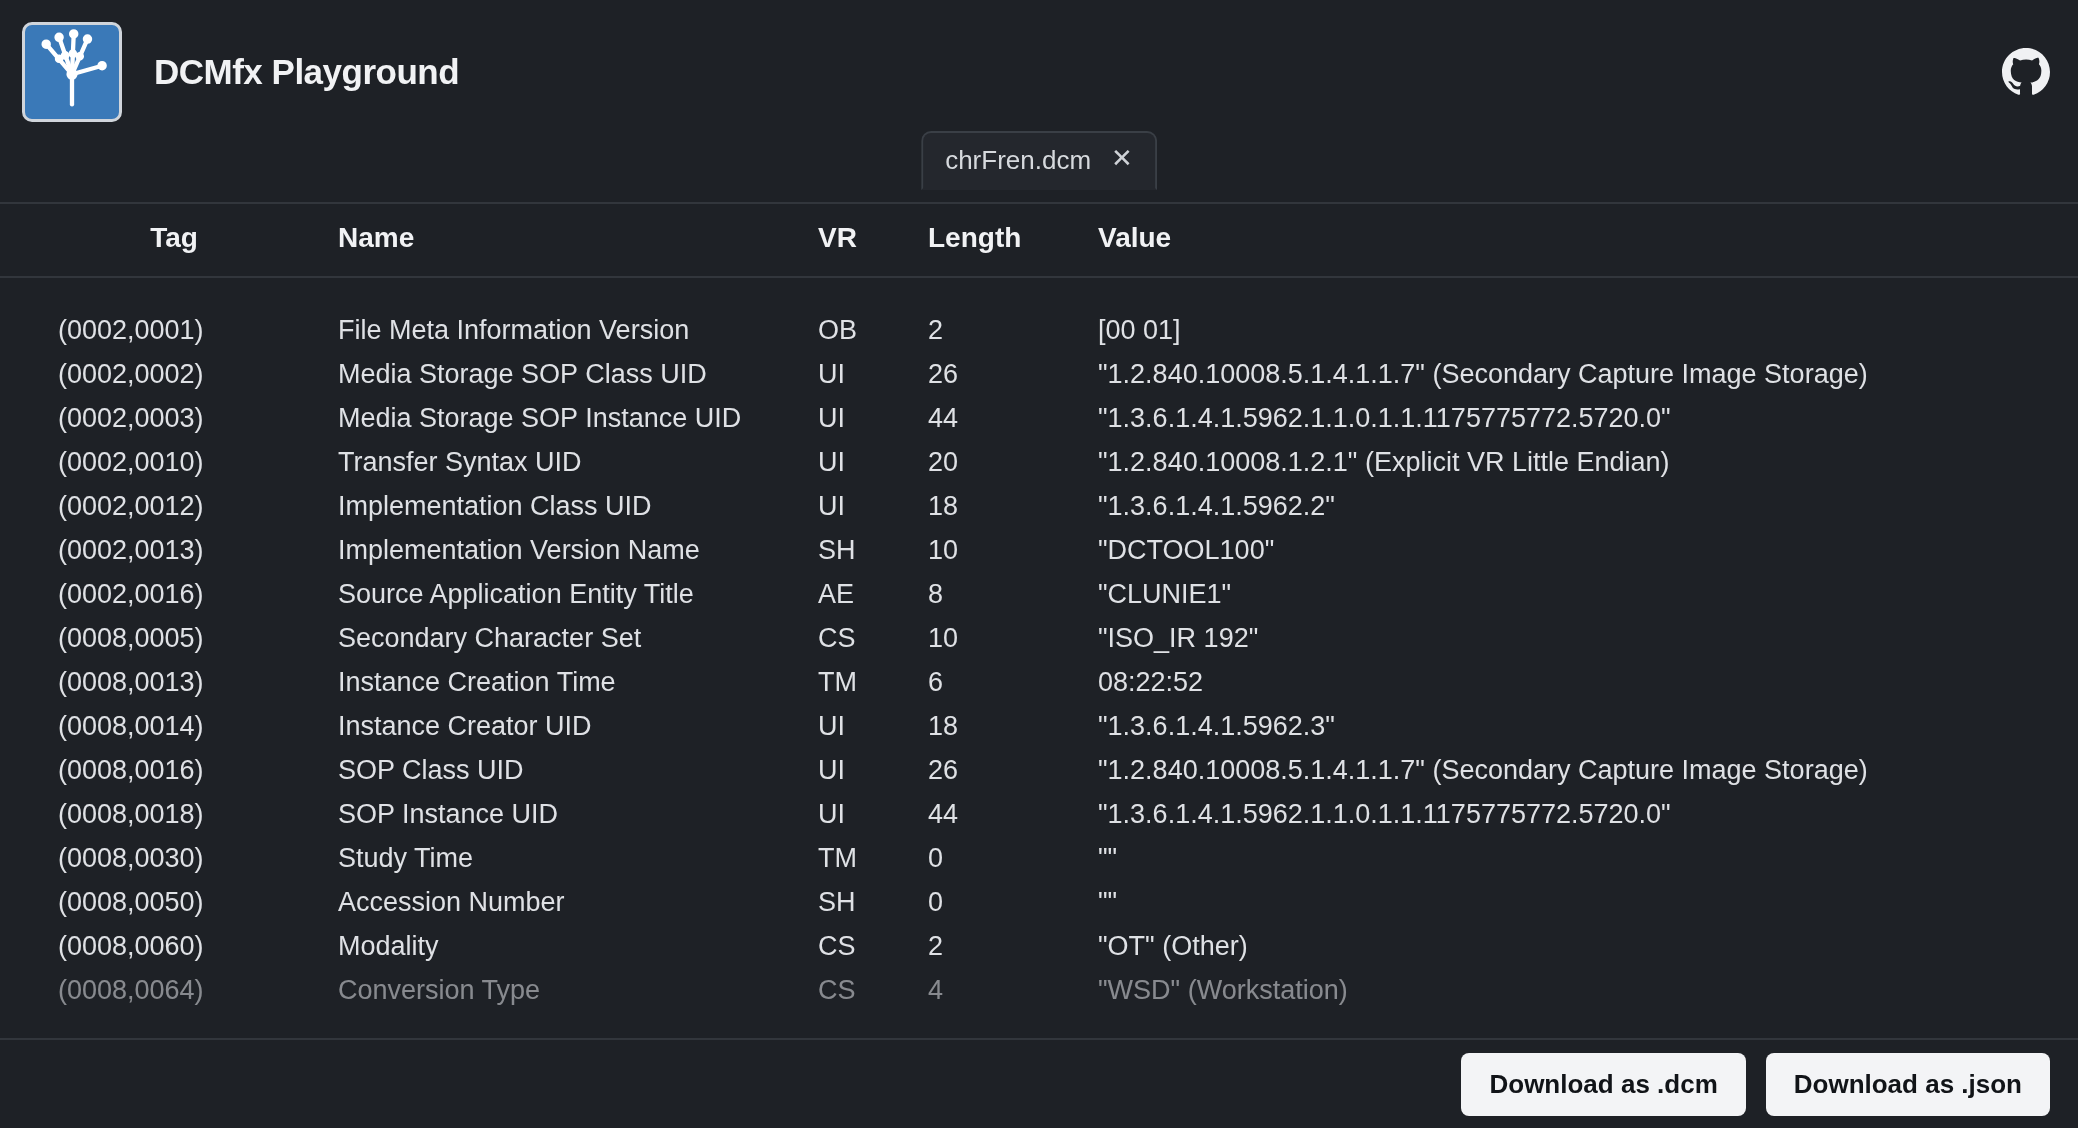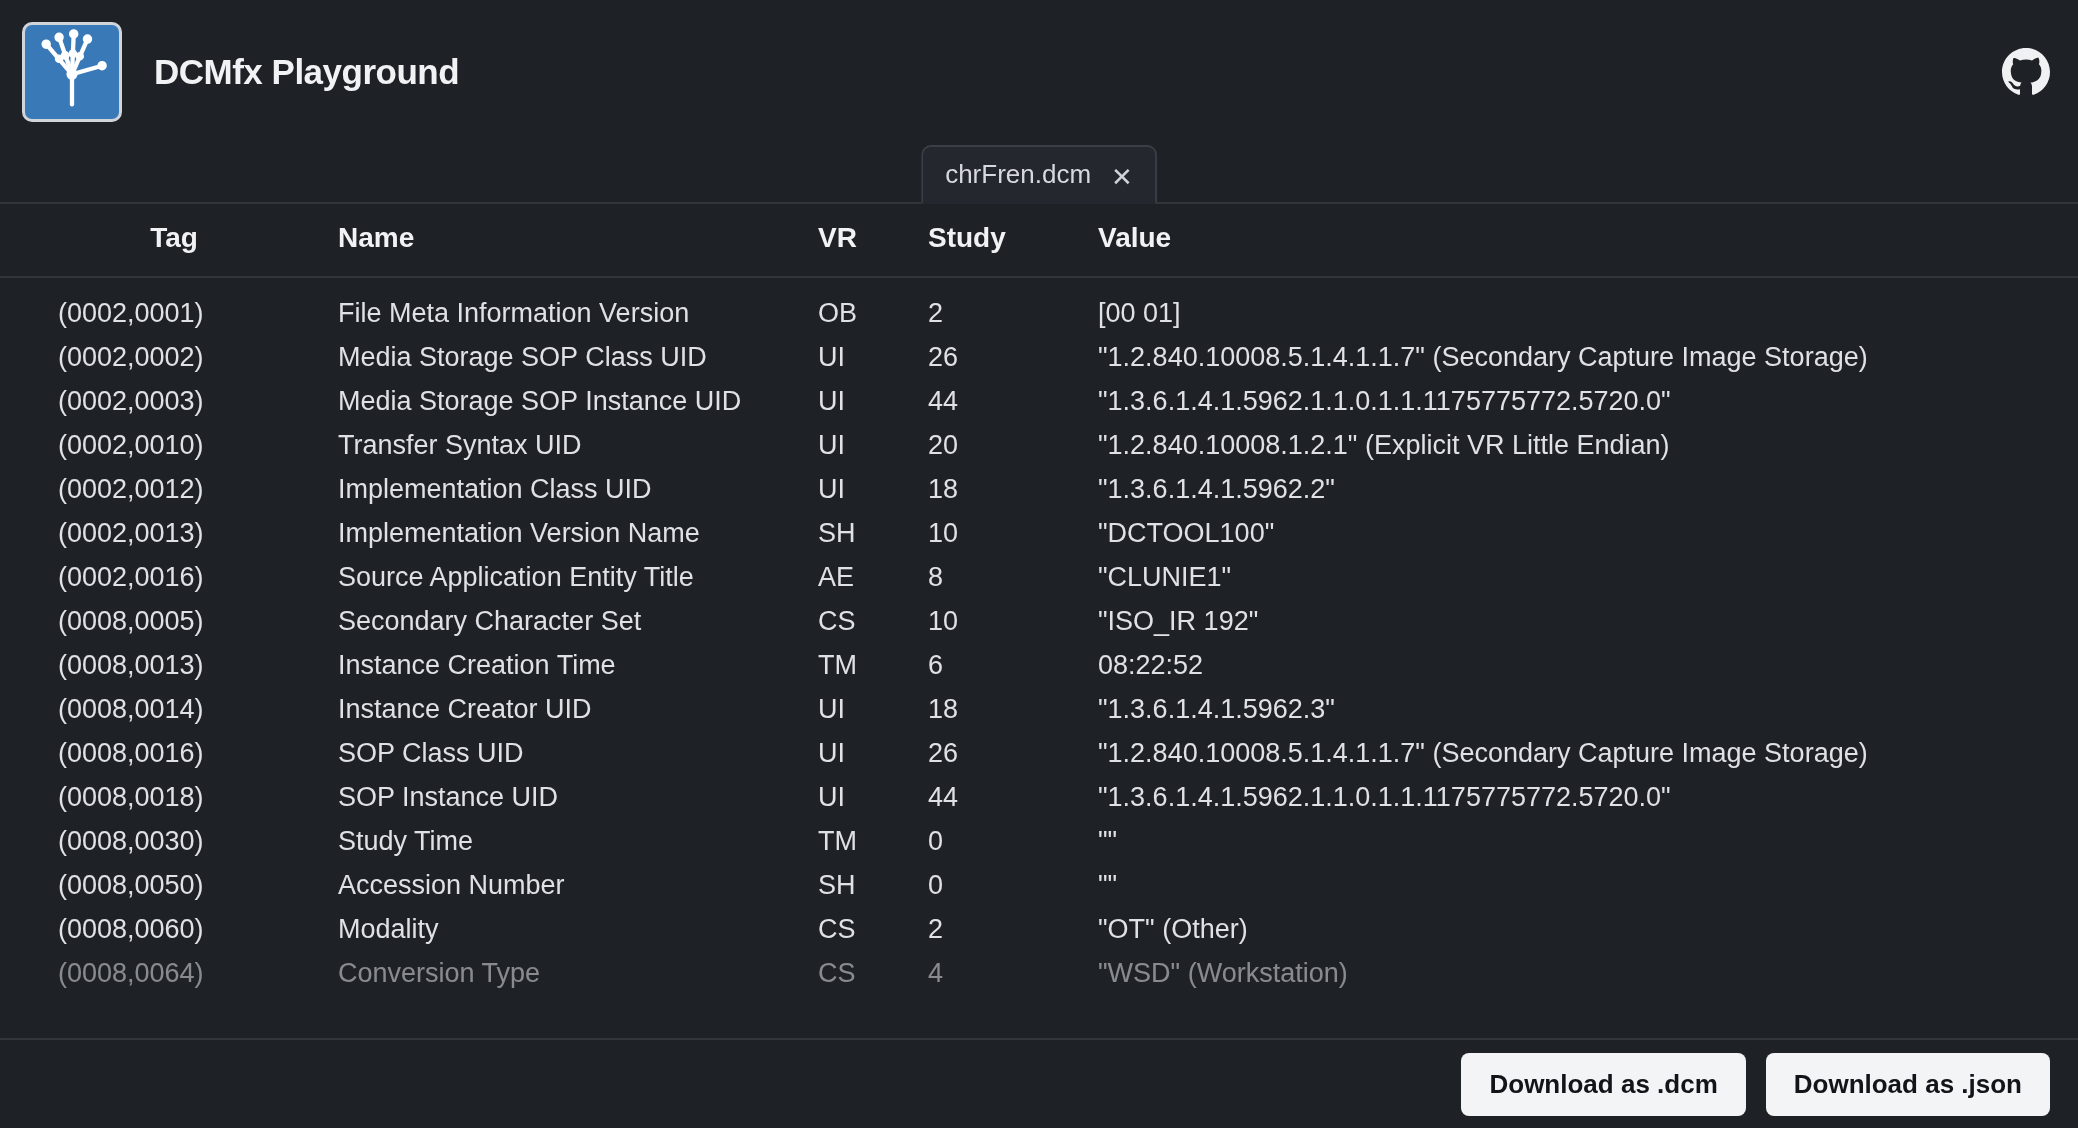--- a/index.html
+++ b/index.html
@@ -53,23 +53,23 @@
   .tabbar-line {
     position: absolute;
     left: 0; right: 0; bottom: 0;
     height: 2px;
     background: #32363c;
   }
   .tab {
     position: absolute;
     left: 50%;
     transform: translateX(-50%);
-    bottom: 0;
-    display: flex;
-    align-items: flex-end;
+    bottom: 14px;
+    display: flex;
+    align-items: flex-start;
     gap: 20px;
     padding: 12px 22px;
     background: #24272d;
     border: 2px solid #3a3f46;
     border-bottom: 2px solid #24272d;
     border-radius: 10px 10px 0 0;
     font-size: 26px;
     color: #d6d9dd;
   }
   .tab .close {
@@ -103,21 +103,21 @@
   }
   thead th:first-child { padding-left: 26px; text-align: center; }
   tbody td {
     font-size: 27px;
     color: #dfe1e5;
     padding: 6.5px 8px;
     white-space: nowrap;
     overflow: hidden;
     text-overflow: ellipsis;
   }
-  tbody tr:first-child td { padding-top: 20px; }
+  tbody tr:first-child td { padding-top: 37px; }
   tbody td.tag-cell { padding-left: 58px; font-variant-numeric: tabular-nums; }
   .footer {
     position: absolute;
     bottom: 0; left: 0; right: 0;
     height: 90px;
     background: #1e2126;
     border-top: 2px solid #32363c;
     display: flex;
     justify-content: flex-end;
     align-items: center;
@@ -197,21 +197,21 @@
         <col class="c-name">
         <col class="c-vr">
         <col class="c-len">
         <col class="c-val">
     </colgroup>
     <thead>
       <tr>
         <th>Tag</th>
         <th>Name</th>
         <th>VR</th>
-        <th>Study</th>
+        <th>Length</th>
         <th>Value</th>
       </tr>
     </thead>
     <tbody id="tbody">
         <tr>
           <td class="tag-cell">(0002,0001)</td>
           <td>File Meta Information Version</td>
           <td>OB</td>
           <td>2</td>
           <td>[00 01]</td>

